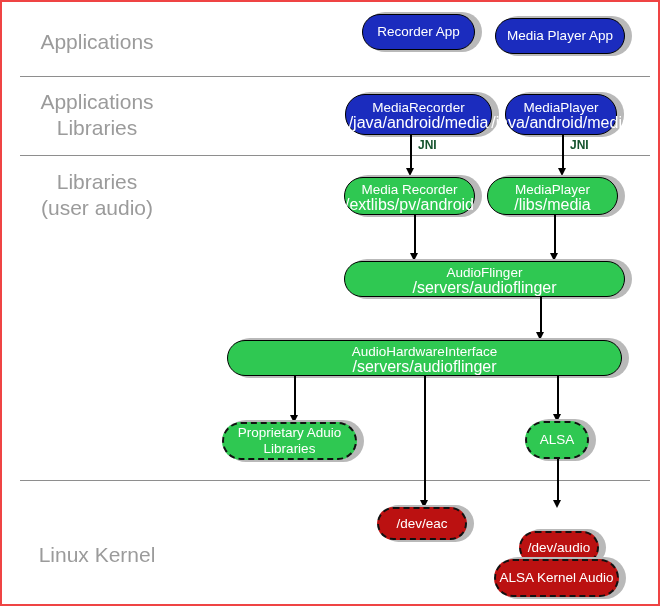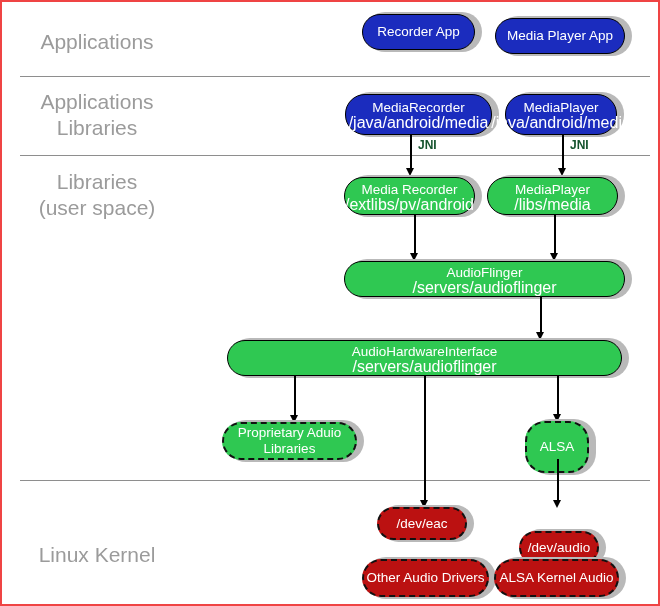--- a/index.html
+++ b/index.html
@@ -50,21 +50,21 @@
 
   <div class="section-label" style="top:27px;">
     <div>Applications</div>
   </div>
   <div class="section-label" style="top:87px;">
     <div>Applications</div>
     <div>Libraries</div>
   </div>
   <div class="section-label" style="top:167px;">
     <div>Libraries</div>
-    <div>(user space)</div>
+    <div>(user audio)</div>
   </div>
   <div class="section-label" style="top:492px;margin-top:48px;">
     <div>Linux Kernel</div>
   </div>
 
   <div class="divider" style="top:74px;"></div>
   <div class="divider" style="top:153px;"></div>
   <div class="divider" style="top:478px;"></div>
 
   <div class="pill blue" style="left:360px;top:12px;width:113px;height:36px;">
@@ -124,33 +124,30 @@
   <div class="vline" style="left:422px;top:374px;height:124px;"></div>
   <div class="arrow-down" style="left:418px;top:498px;"></div>
 
   <div class="vline" style="left:555px;top:374px;height:38px;"></div>
   <div class="arrow-down" style="left:551px;top:412px;"></div>
 
   <div class="pill green dashed" style="left:220px;top:420px;width:135px;height:38px;">
     <div class="pill-label">Proprietary Aduio</div>
     <div class="pill-label">Libraries</div>
   </div>
-  <div class="pill green dashed" style="left:523px;top:419px;width:64px;height:52px;">
+  <div class="pill green dashed" style="left:523px;top:419px;width:64px;height:38px;">
     <div class="pill-label">ALSA</div>
   </div>
 
   <div class="vline" style="left:555px;top:457px;height:41px;"></div>
   <div class="arrow-down" style="left:551px;top:498px;"></div>
 
   <div class="pill red dashed" style="left:375px;top:505px;width:90px;height:33px;">
     <div class="pill-label">/dev/eac</div>
   </div>
   <div class="pill red dashed" style="left:517px;top:529px;width:80px;height:33px;">
     <div class="pill-label">/dev/audio</div>
   </div>
-  <div class="pill red dashed" style="left:360px;top:557px;width:127px;height:38px;">
-    <div class="pill-label">Other Audio Drivers</div>
-  </div>
   <div class="pill red dashed" style="left:492px;top:557px;width:125px;height:38px;">
     <div class="pill-label">ALSA Kernel Audio</div>
   </div>
 
 </div>
 
 </body></html>

